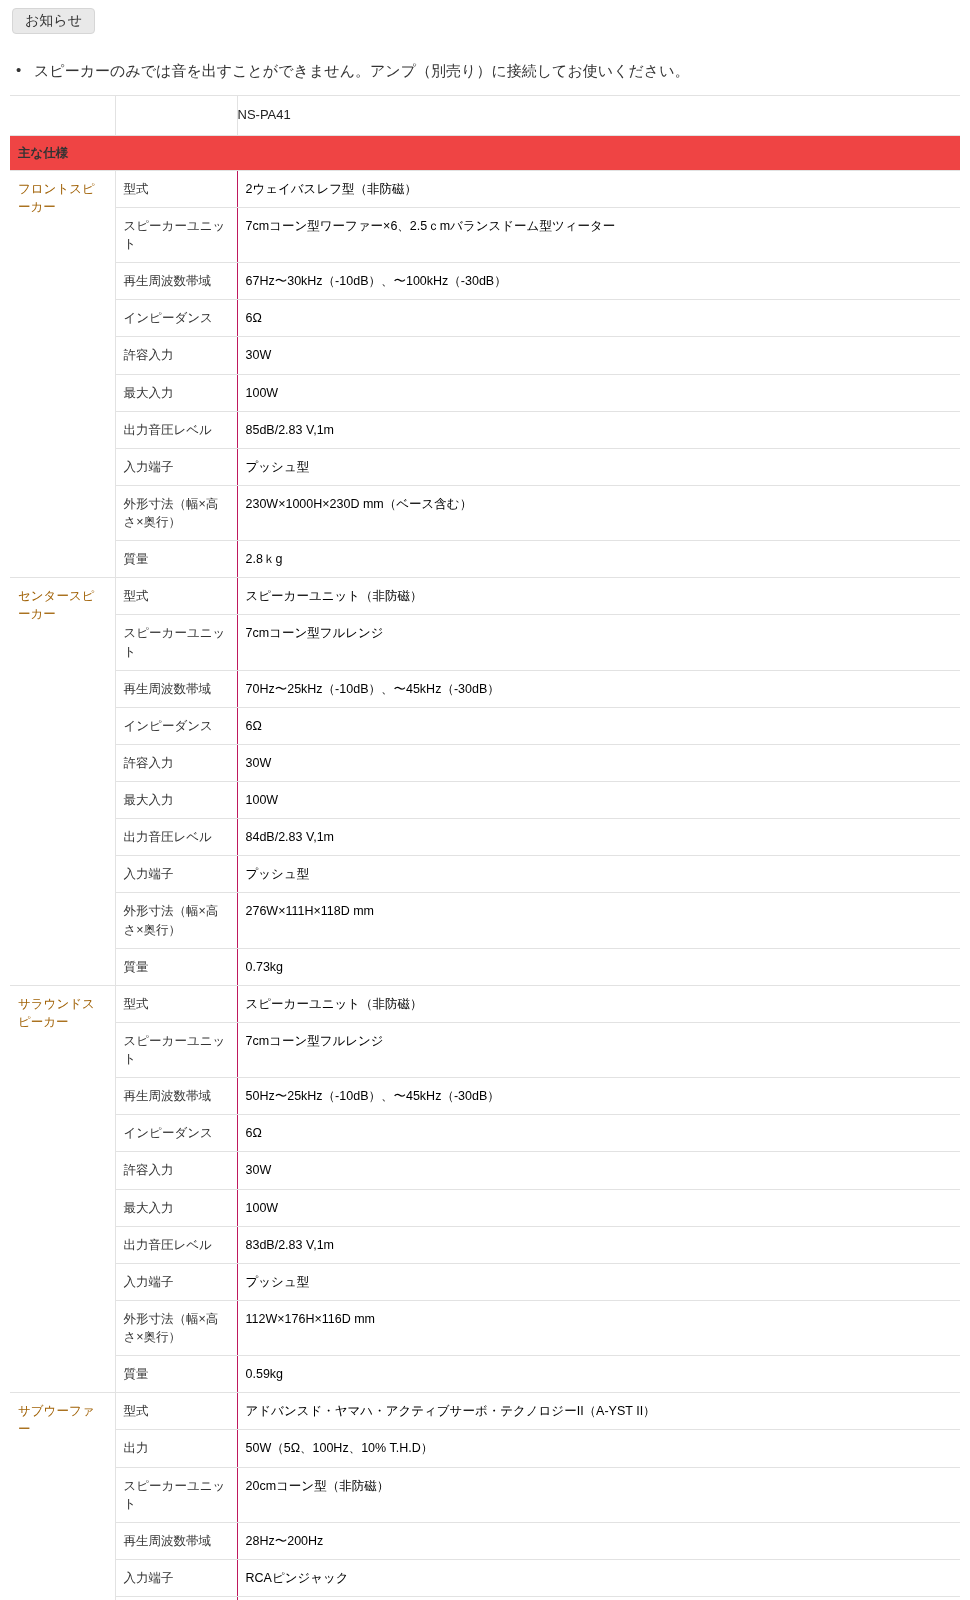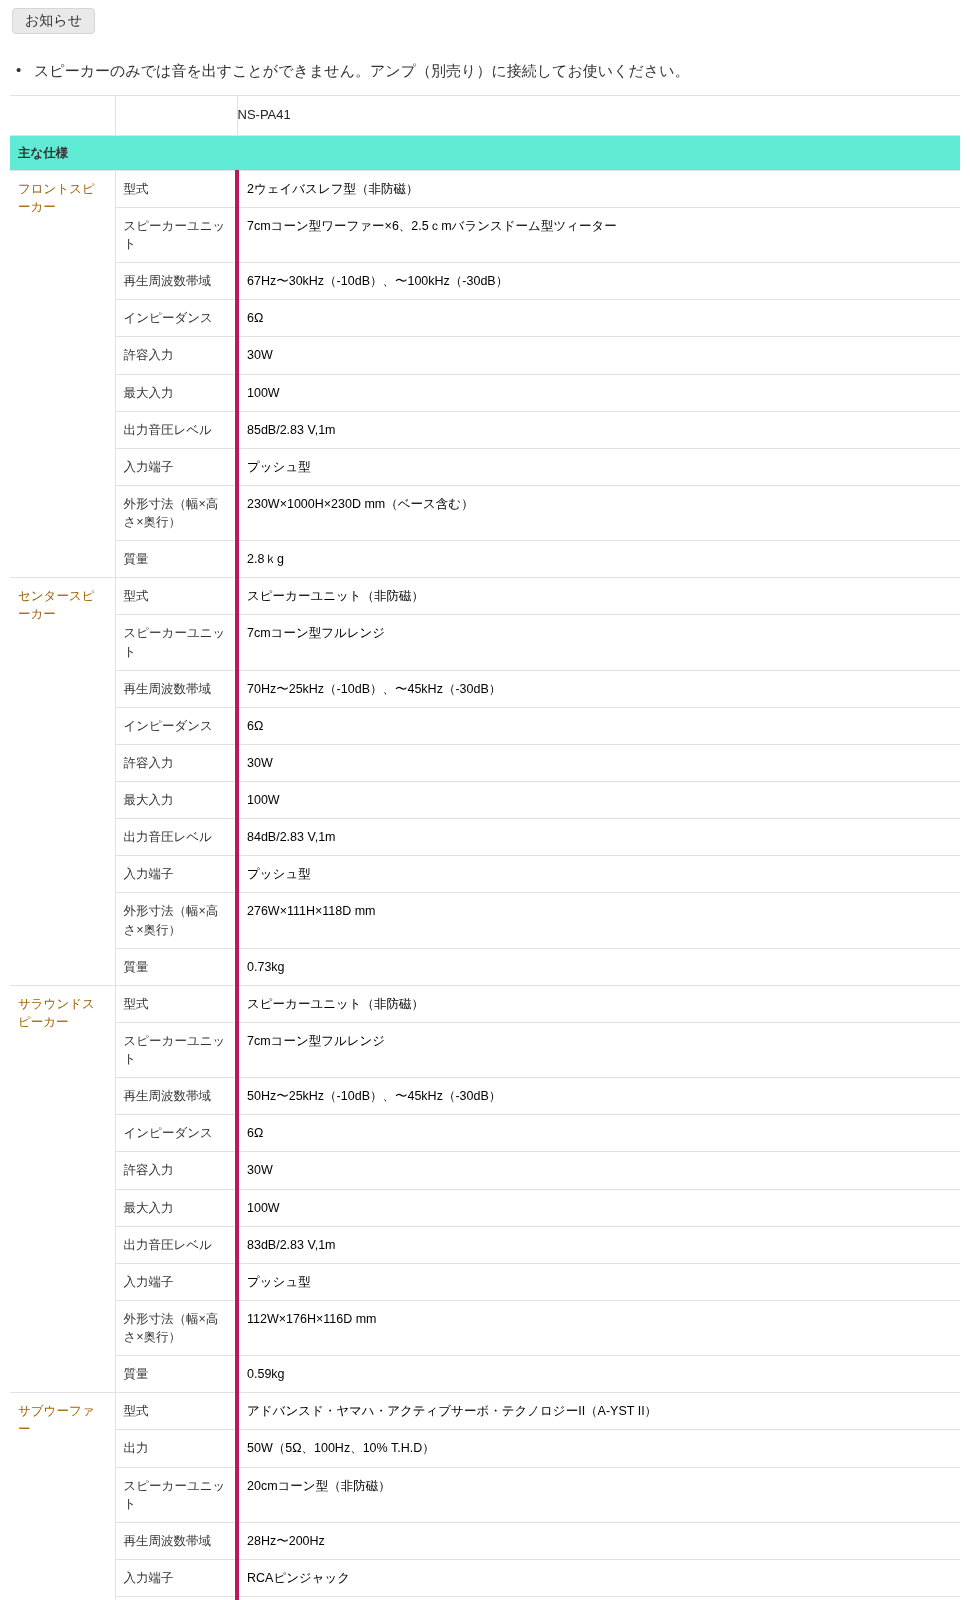--- a/index.html
+++ b/index.html
@@ -75,36 +75,36 @@
     border-top: 1px solid #e2e2e2;
     border-bottom: 1px solid #e2e2e2;
     padding: 10px 0;
   }
   .model-name {
     font-weight: bold;
     color: #222222;
     font-size: 13px;
   }
   tr.section-row td {
-    background: #5eead4;
+    background: #ef4444;
     font-weight: bold;
     color: #333333;
     padding: 8px 8px;
     font-size: 12.5px;
   }
   td.grp {
     font-weight: normal;
     color: #a16207;
     border-right: 1px solid #e2e2e2;
     line-height: 1.5;
   }
   td.lbl {
     font-weight: bold;
     color: #333333;
-    border-right: 4px solid #be185d;
+    border-right: 1px solid #be185d;
     line-height: 1.5;
   }
   td.val {
     color: #000000;
   }
   td.empty-grp {
     border-right: 1px solid #e2e2e2;
     border-top: none;
     border-bottom: none;
   }

